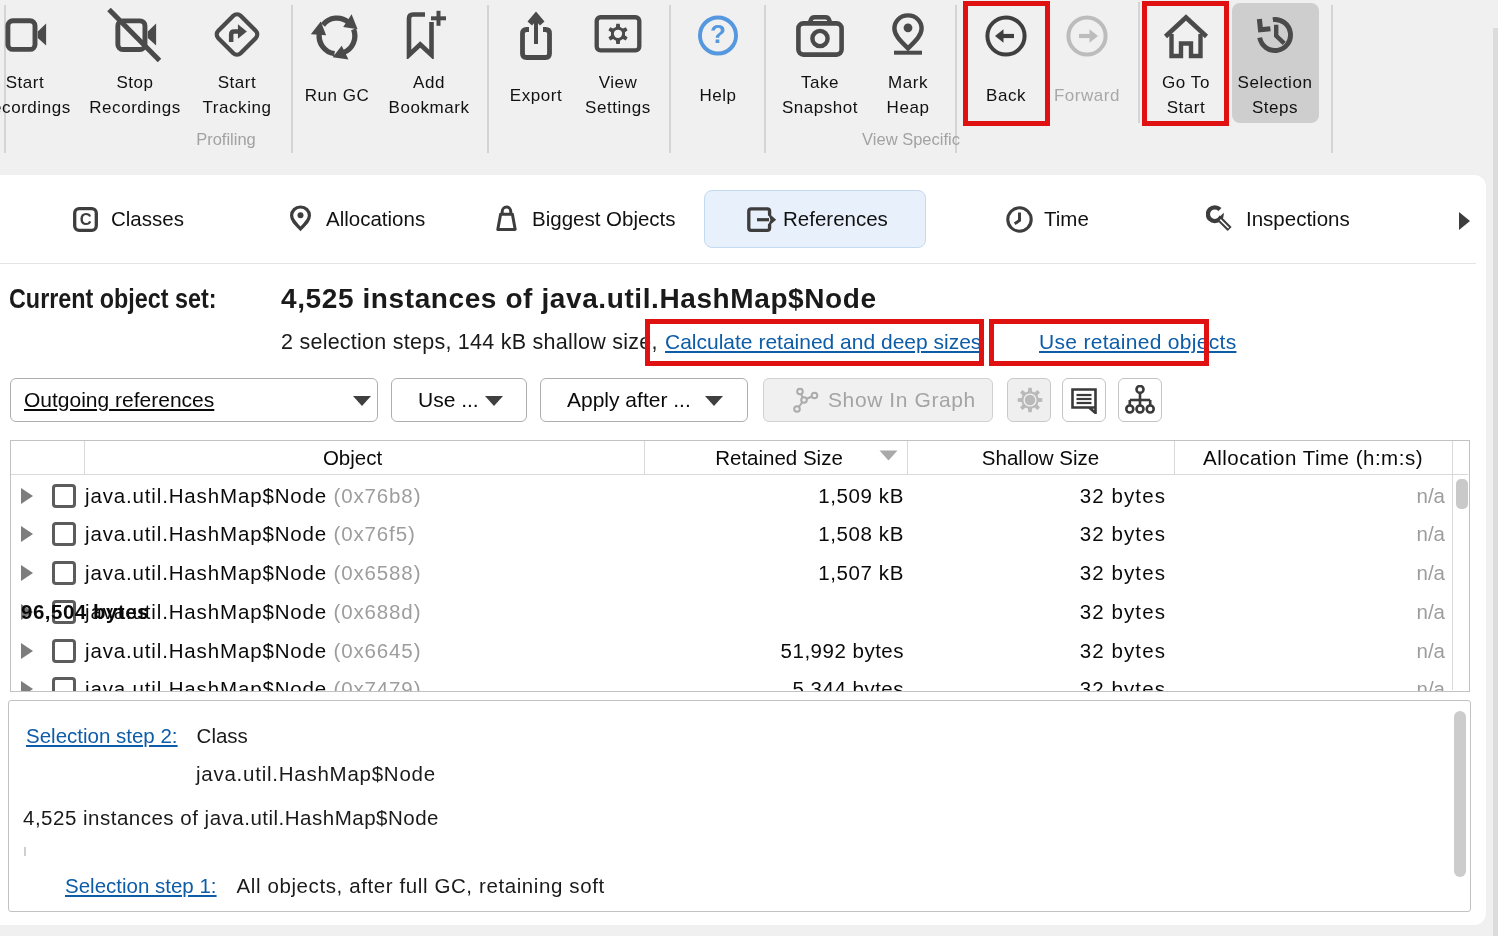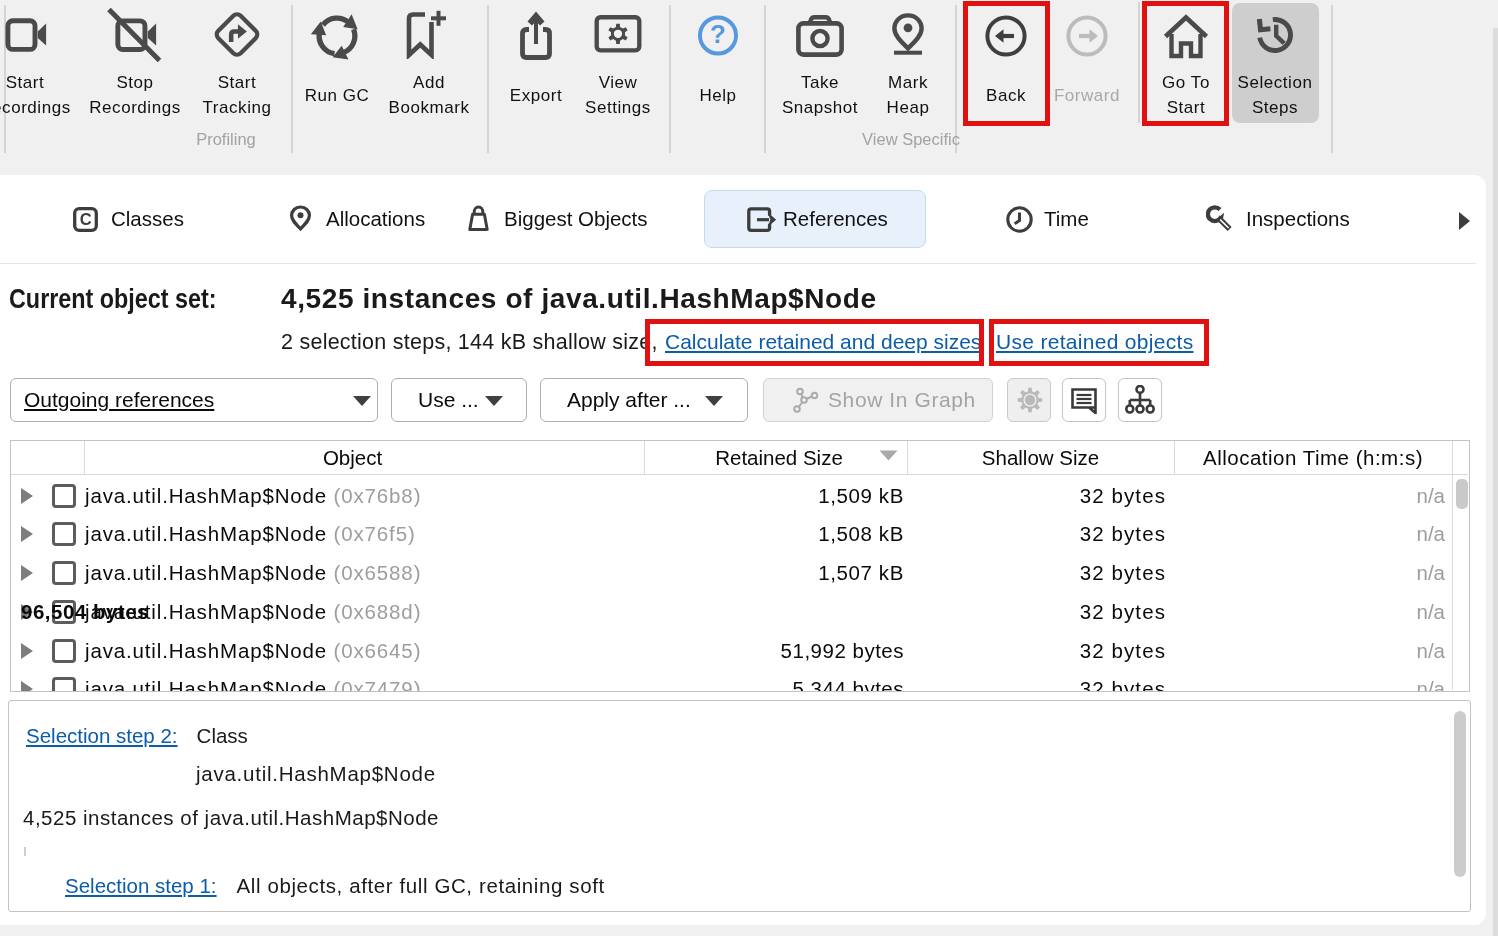--- a/index.html
+++ b/index.html
@@ -210,21 +210,21 @@
     </div>
 
     <div class="tab" style="left:287px;">
       <svg width="27" height="28" viewBox="0 0 27 28" style="margin-right:12px;">
         <path d="M13.5 2 C 8.4 2 4.6 5.8 4.6 10.6 C 4.6 14.9 8.1 18.4 13.5 23.9 C 18.9 18.4 22.4 14.9 22.4 10.6 C 22.4 5.8 18.6 2 13.5 2 Z" fill="none" stroke="#3d3d3d" stroke-width="3.2"></path>
         <circle cx="13.5" cy="10.2" r="3" fill="#3d3d3d"></circle>
       </svg>
       <span>Allocations</span>
     </div>
 
-    <div class="tab" style="left:465px;">
+    <div class="tab" style="left:493px;">
       <svg width="27" height="28" viewBox="0 0 27 28" style="margin-right:12px;">
         <path d="M9.2 9.5 L9.2 6.8 C 9.2 4 11 2.1 13.5 2.1 C 16 2.1 17.8 4 17.8 6.8 L17.8 9.5" fill="none" stroke="#3d3d3d" stroke-width="3"></path>
         <path d="M7.6 9.3 L19.4 9.3 L22.2 24.4 L4.8 24.4 Z" fill="none" stroke="#3d3d3d" stroke-width="3" stroke-linejoin="round"></path>
       </svg>
       <span>Biggest Objects</span>
     </div>
 
     <div class="tabsel abs" style="left:704px; top:15px; width:222px; height:58px;"></div>
     <div class="tab" style="left:746px;">
       <svg width="31" height="27" viewBox="0 0 31 27" style="margin-right:6px;">
@@ -255,21 +255,21 @@
 
     <svg class="abs" width="13" height="20" viewBox="0 0 13 20" style="left:1458px; top:36px;">
       <polygon points="1,1 12,10 1,19" fill="#3d3d3d"></polygon>
     </svg>
   </div>
 
   <div class="abs" style="left:9px; top:108px; font-size:28px; font-weight:bold; white-space:nowrap; transform:scaleX(0.834); transform-origin:0 0;">Current object set:</div>
   <div class="abs" style="left:281px; top:108px; font-size:28px; font-weight:bold; letter-spacing:0.6px; white-space:nowrap;">4,525 instances of java.util.HashMap$Node</div>
   <div class="abs" style="left:281px; top:154.5px; font-size:21.5px; letter-spacing:0.25px; white-space:nowrap;">2 selection steps, 144 kB shallow size,</div>
   <div class="abs" style="left:665px; top:154.5px; font-size:21px; white-space:nowrap;"><span class="link">Calculate retained and deep sizes</span></div>
-  <div class="abs" style="left:996px; top:154.5px; font-size:21px; white-space:nowrap;"><span class="link" style="letter-spacing:0.3px;">Use retained objects</span></div>
+  <div class="abs" style="left:996px; top:154.5px; font-size:21px; white-space:nowrap;"><span class="link" style="letter-spacing:0.3px;margin-left:43px;">Use retained objects</span></div>
   <div class="redbox" style="left:645px; top:144px; width:339px; height:47px;"></div>
   <div class="redbox" style="left:989px; top:144px; width:220px; height:47px;"></div>
 
   <div id="filterrow">
     <div class="dd" style="left:10px; width:368px;">
       <div class="ddtext" style="left:13px;text-decoration:underline;">Outgoing references</div>
       <div class="ddarrow" style="left:342px;"></div>
     </div>
     <div class="dd" style="left:391px; width:136px;">
       <div class="ddtext" style="left:26px;">Use ...</div>

